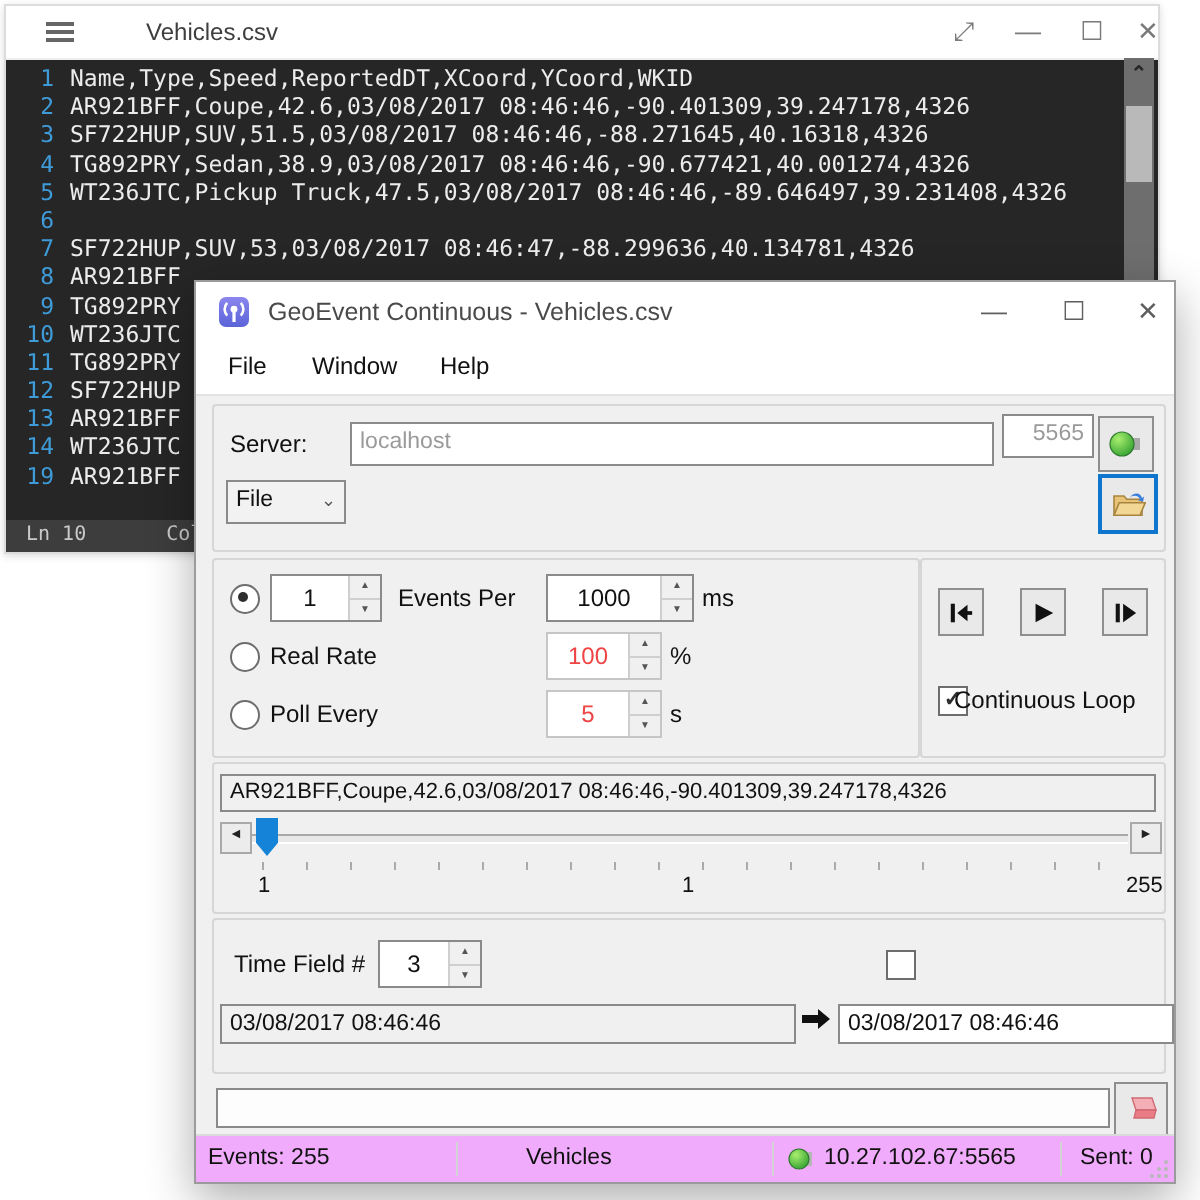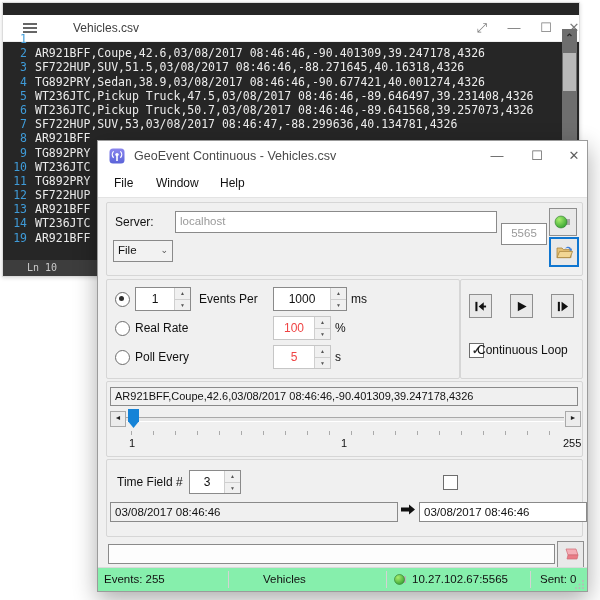--- a/index.html
+++ b/index.html
@@ -1,38 +1,38 @@
 <!DOCTYPE html>
 <html><head>
 <meta charset="utf-8">
 <style>
   html,body{margin:0;padding:0;background:#fff;}
   .stage{position:relative;width:600px;height:600px;background:#fff;overflow:hidden;
          font-family:"Liberation Sans",sans-serif;}
   
   .editor{position:absolute;left:2px;top:2px;width:576px;height:273px;background:#262626;
           border:1px solid #dcdcdc;box-shadow:0 1px 4px rgba(0,0,0,.15);}
-  .ed-title{position:absolute;left:0;top:12px;right:0;height:26px;background:#fff;
+  .ed-title{position:absolute;left:0;top:0;right:0;height:26px;background:#fff;
             border-bottom:1px solid #eee;}
   .ed-burger{position:absolute;left:20px;top:6px;width:14px;height:12px;color:#555;font-size:14px;line-height:12px;}
   .ed-burger span{display:block;height:2px;background:#666;margin:2px 0;}
   .ed-name{position:absolute;left:70px;top:6px;font-size:12px;color:#3f3f3f;}
   .ed-ctrl{position:absolute;top:4px;width:26px;height:18px;text-align:center;color:#7a7a7a;font-size:13px;line-height:18px;}
   .ed-content{position:absolute;left:0;top:26px;right:0;bottom:16px;overflow:hidden;
               font-family:"DejaVu Sans Mono","Liberation Mono",monospace;font-size:11.5px;}
   .ed-row{display:flex;height:14.2px;line-height:14.2px;white-space:pre;}
   .ed-row:first-child{margin-top:3px;}
   .ed-num{width:24px;min-width:24px;text-align:right;padding-right:8px;color:#3f9bd8;}
   .ed-text{color:#ececec;}
   .ed-scroll{position:absolute;right:2px;top:26px;width:15px;bottom:16px;background:#6e6e6e;}
   .ed-up{position:absolute;top:2px;left:0;width:15px;height:14px;color:#262626;font-size:10px;text-align:center;line-height:14px;font-weight:bold;}
   .ed-thumb{position:absolute;top:24px;left:1px;width:13px;height:38px;background:#b9b9b9;}
   .ed-status{position:absolute;left:0;bottom:0;right:0;height:16px;background:#3d3d3d;color:#c9c9c9;
              font-size:10px;line-height:16px;font-family:"DejaVu Sans Mono","Liberation Mono",monospace;}
-  .ed-ln{margin-left:24px;}
+  .ed-ln{margin-left:10px;}
   .ed-col{margin-left:34px;}
   
   .sim{position:absolute;left:97px;top:140px;width:489px;height:450px;background:#f0f0f0;
        border:1px solid #9b9b9b;box-shadow:0 8px 22px rgba(0,0,0,.32);}
   .sim-title{position:absolute;left:0;top:0;right:0;height:30px;background:#fff;}
   .sim-logo{position:absolute;left:11px;top:7px;width:16px;height:16px;}
   .sim-name{position:absolute;left:36px;top:8px;font-size:12.5px;color:#4a4a4a;}
   .sim-ctrl{position:absolute;top:6px;width:28px;height:18px;text-align:center;color:#5f5f5f;font-size:13px;line-height:18px;}
   .sim-menu{position:absolute;left:0;top:30px;right:0;height:26px;background:#fff;border-bottom:1px solid #e3e3e3;}
   .menu-item{position:absolute;top:5px;font-size:12px;color:#111;}
@@ -54,21 +54,21 @@
   .radio.sel::after{content:"";position:absolute;left:3px;top:3px;width:5px;height:5px;border-radius:50%;background:#2e2e2e;}
   .check{position:absolute;width:13px;height:13px;border:1px solid #6d6d6d;background:#fff;font-size:11px;line-height:12px;
          text-align:center;color:#2e2e2e;font-weight:bold;}
   .slider-btn{position:absolute;width:14px;height:14px;background:#ececec;border:1px solid #a9a9a9;
               font-size:7px;line-height:12px;text-align:center;color:#222;}
   .slider-track{position:absolute;height:3px;background:#e8e8e8;border-top:1px solid #a9a9a9;border-bottom:1px solid #fff;}
   .slider-thumb{position:absolute;width:11px;height:19px;background:#1583d7;
                 clip-path:polygon(0 0,100% 0,100% 65%,50% 100%,0 65%);}
   .ticks{position:absolute;height:4px;background:repeating-linear-gradient(90deg,#aaa 0 1px,transparent 1px 22px);}
   .tickl{position:absolute;font-size:11px;color:#111;}
-  .sim-status{position:absolute;left:0;bottom:0;right:0;height:23px;background:#86efac;border-top:1px solid #dadada;
+  .sim-status{position:absolute;left:0;bottom:0;right:0;height:23px;background:#f0abfc;border-top:1px solid #dadada;
               font-size:11.5px;color:#111;}
   .st-sep{position:absolute;top:3px;bottom:3px;width:1px;background:#d3d3d3;}
   .st-txt{position:absolute;top:5px;}
   svg{display:block;}
 </style>
 </head>
 <body>
 
 <div class="stage">
 
@@ -79,26 +79,26 @@
           <span></span>
           <span></span>
         </div>
       <div class="ed-name">Vehicles.csv</div>
       <div class="ed-ctrl" style="left:466px">⤢</div>
       <div class="ed-ctrl" style="left:498px">—</div>
       <div class="ed-ctrl" style="left:530px">☐</div>
       <div class="ed-ctrl" style="left:558px">✕</div>
     </div>
     <div class="ed-content">
-        <div class="ed-row"><span class="ed-num">1</span></div>
+        <div class="ed-row"><span class="ed-num">1</span><span class="ed-text">Name,Type,Speed,ReportedDT,XCoord,YCoord,WKID</span></div>
         <div class="ed-row"><span class="ed-num">2</span><span class="ed-text">AR921BFF,Coupe,42.6,03/08/2017 08:46:46,-90.401309,39.247178,4326</span></div>
         <div class="ed-row"><span class="ed-num">3</span><span class="ed-text">SF722HUP,SUV,51.5,03/08/2017 08:46:46,-88.271645,40.16318,4326</span></div>
         <div class="ed-row"><span class="ed-num">4</span><span class="ed-text">TG892PRY,Sedan,38.9,03/08/2017 08:46:46,-90.677421,40.001274,4326</span></div>
         <div class="ed-row"><span class="ed-num">5</span><span class="ed-text">WT236JTC,Pickup Truck,47.5,03/08/2017 08:46:46,-89.646497,39.231408,4326</span></div>
-        <div class="ed-row"><span class="ed-num">6</span><span class="ed-text">WT236JTC,Pickup Truck,50.7,03/08/2017 08:46:46,-89.641568,39.257073,4326</span></div>
+        <div class="ed-row"><span class="ed-num">6</span></div>
         <div class="ed-row"><span class="ed-num">7</span><span class="ed-text">SF722HUP,SUV,53,03/08/2017 08:46:47,-88.299636,40.134781,4326</span></div>
         <div class="ed-row"><span class="ed-num">8</span><span class="ed-text">AR921BFF</span></div>
         <div class="ed-row"><span class="ed-num">9</span><span class="ed-text">TG892PRY</span></div>
         <div class="ed-row"><span class="ed-num">10</span><span class="ed-text">WT236JTC</span></div>
         <div class="ed-row"><span class="ed-num">11</span><span class="ed-text">TG892PRY</span></div>
         <div class="ed-row"><span class="ed-num">12</span><span class="ed-text">SF722HUP</span></div>
         <div class="ed-row"><span class="ed-num">13</span><span class="ed-text">AR921BFF</span></div>
         <div class="ed-row"><span class="ed-num">14</span><span class="ed-text">WT236JTC</span></div>
         <div class="ed-row"><span class="ed-num">19</span><span class="ed-text">AR921BFF</span></div>
       </div>
@@ -137,21 +137,21 @@
 
     <div class="sim-menu">
       <span class="menu-item" style="left:16px">File</span>
       <span class="menu-item" style="left:58px">Window</span>
       <span class="menu-item" style="left:122px">Help</span>
     </div>
 
     <div class="gbox" style="left:8px;top:61px;width:475px;height:72px">
       <span class="lbl" style="left:8px;top:12px">Server:</span>
       <div class="tin dim" style="left:68px;top:8px;width:312px;height:20px">localhost</div>
-      <div class="tin dim" style="left:394px;top:20px;width:36px;height:20px;text-align:center">5565</div>
+      <div class="tin dim" style="left:394px;top:4px;width:36px;height:20px;text-align:right">5565</div>
       <div class="btn" style="left:442px;top:5px;width:26px;height:26px">
         <span>
           <svg width="18" height="16" viewBox="0 0 18 16">
             <rect x="9" y="5" width="7" height="6" fill="#a9a9a9"></rect>
             <defs>
                 <radialGradient id="orb1" cx="0.35" cy="0.3" r="0.8">
               <stop offset="0" stop-color="#a8ef6e"></stop>
                   <stop offset="1" stop-color="#2f9e2f"></stop>
                 </radialGradient>
               </defs>

